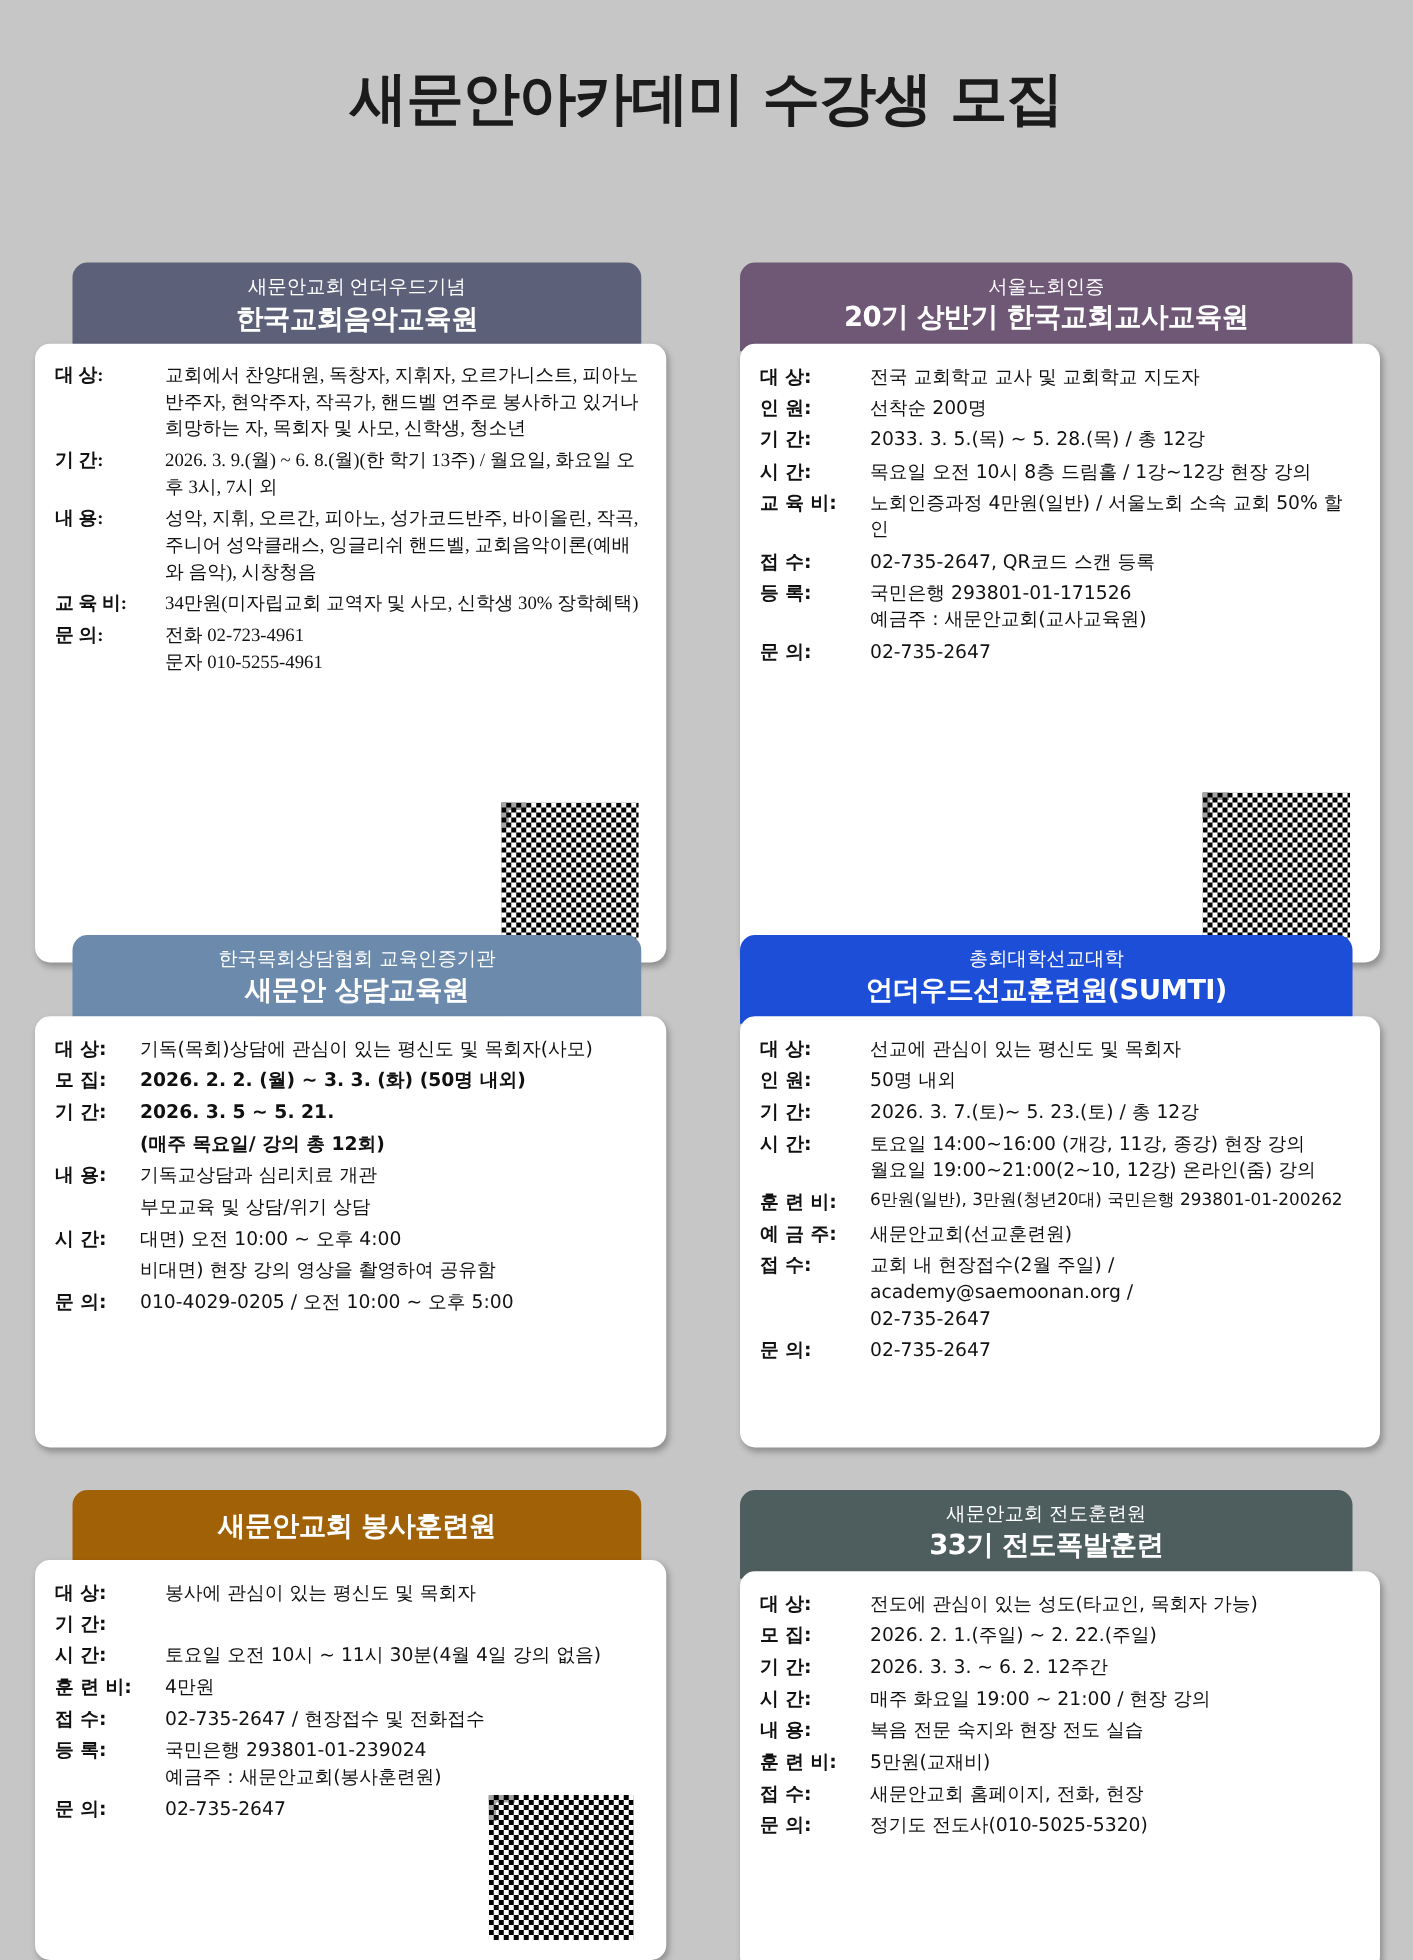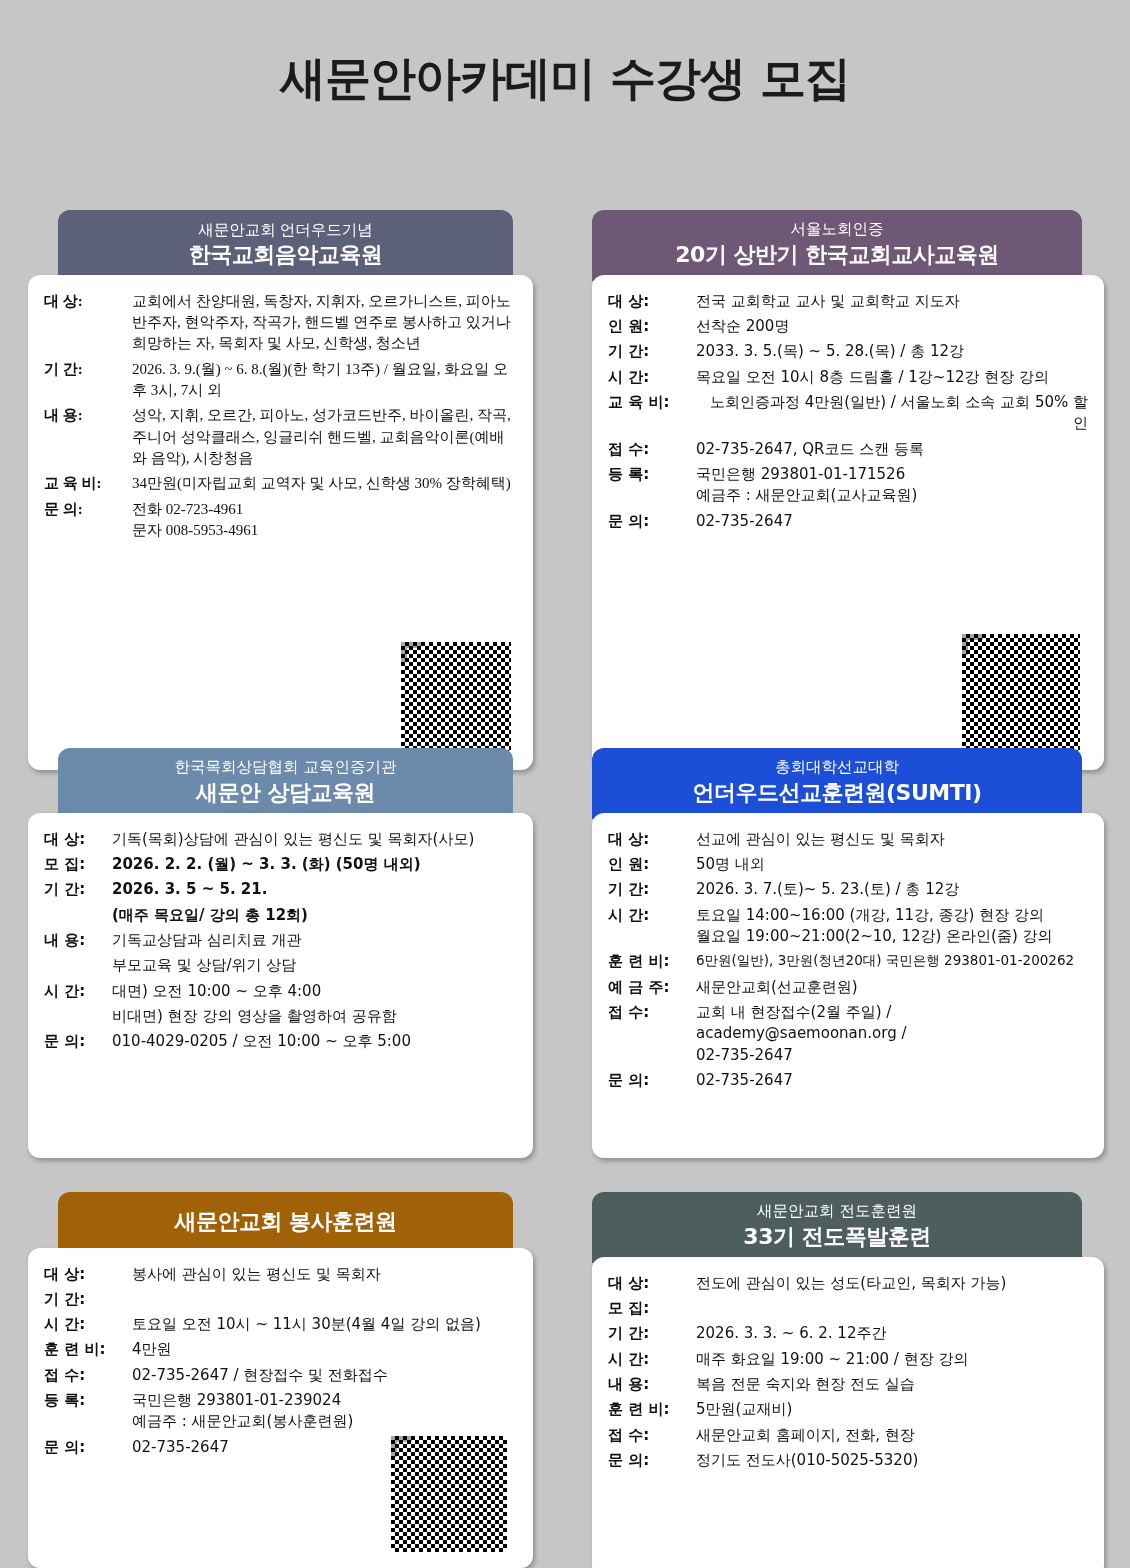--- a/index.html
+++ b/index.html
@@ -123,21 +123,21 @@
             <div class="lbl" style="width: 82px;">내 용:</div>
             <div class="val" style="white-space: pre-line;">성악, 지휘, 오르간, 피아노, 성가코드반주, 바이올린, 작곡, 주니어 성악클래스, 잉글리쉬 핸드벨, 교회음악이론(예배와 음악), 시창청음</div>
           </div>
           <div class="row">
             <div class="lbl" style="width: 82px;">교 육 비:</div>
             <div class="val" style="white-space: pre-line;">34만원(미자립교회 교역자 및 사모, 신학생 30% 장학혜택)</div>
           </div>
           <div class="row">
             <div class="lbl" style="width: 82px;">문 의:</div>
             <div class="val" style="white-space: pre-line;">전화 02-723-4961
-문자 008-5953-4961</div>
+문자 010-5255-4961</div>
           </div>
           <div class="qr" style="right: 18px; bottom: 14px; width: 118px; height: 118px;">
             <div class="qr-inner"></div>
           </div>
         </div>
       </div>
       <div class="card" style="left: 592px; top: 90px; width: 512px;">
         <div class="card-head" style="background: rgb(110, 88, 118); width: 490px; margin-left: 0px;">
           <span class="sub">서울노회인증</span>
           <span class="main">20기 상반기 한국교회교사교육원</span>
@@ -154,21 +154,21 @@
           <div class="row">
             <div class="lbl" style="width: 82px;">기 간:</div>
             <div class="val" style="white-space: pre-line;">2033. 3. 5.(목) ~ 5. 28.(목) / 총 12강</div>
           </div>
           <div class="row">
             <div class="lbl" style="width: 82px;">시 간:</div>
             <div class="val" style="white-space: pre-line;">목요일 오전 10시 8층 드림홀 / 1강~12강 현장 강의</div>
           </div>
           <div class="row">
             <div class="lbl" style="width: 82px;">교 육 비:</div>
-            <div class="val" style="white-space: pre-line; text-align: right;">노회인증과정 4만원(일반) / 서울노회 소속 교회 50% 할인</div>
+            <div class="val" style="white-space: pre-line;">노회인증과정 4만원(일반) / 서울노회 소속 교회 50% 할인</div>
           </div>
           <div class="row">
             <div class="lbl" style="width: 82px;">접 수:</div>
             <div class="val" style="white-space: pre-line;">02-735-2647, QR코드 스캔 등록</div>
           </div>
           <div class="row">
             <div class="lbl" style="width: 82px;">등 록:</div>
             <div class="val" style="white-space: pre-line;">국민은행 293801-01-171526
 예금주 : 새문안교회(교사교육원)</div>
           </div>
@@ -301,20 +301,21 @@
           <span class="sub">새문안교회 전도훈련원</span>
           <span class="main">33기 전도폭발훈련</span>
         </div>
         <div class="card-body" style="min-height: 320px;">
           <div class="row">
             <div class="lbl" style="width: 82px;">대 상:</div>
             <div class="val" style="white-space: pre-line;">전도에 관심이 있는 성도(타교인, 목회자 가능)</div>
           </div>
           <div class="row">
             <div class="lbl" style="width: 82px;">모 집:</div>
+            <div class="val" style="white-space: pre-line;">2026. 2. 1.(주일) ~ 2. 22.(주일)</div>
           </div>
           <div class="row">
             <div class="lbl" style="width: 82px;">기 간:</div>
             <div class="val" style="white-space: pre-line;">2026. 3. 3. ~ 6. 2. 12주간</div>
           </div>
           <div class="row">
             <div class="lbl" style="width: 82px;">시 간:</div>
             <div class="val" style="white-space: pre-line;">매주 화요일 19:00 ~ 21:00 / 현장 강의</div>
           </div>
           <div class="row">

